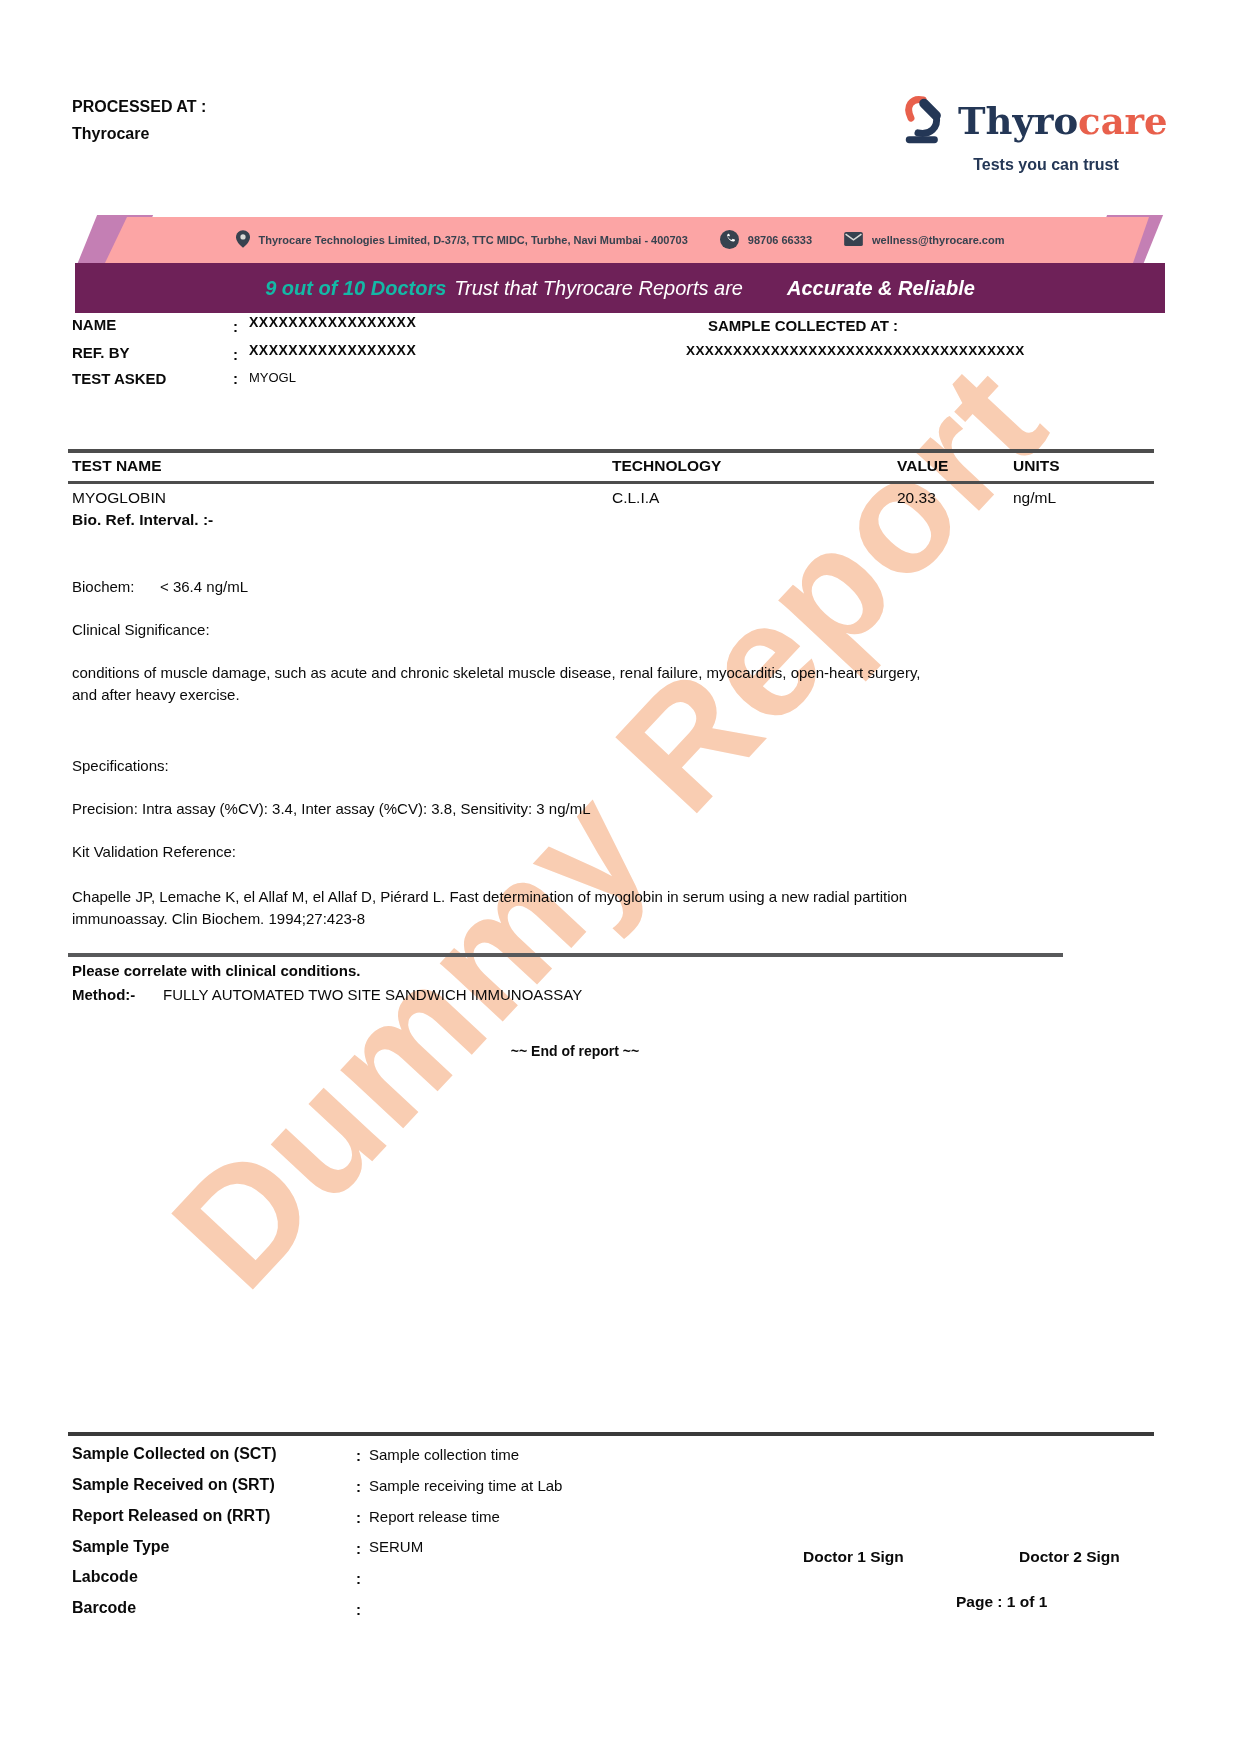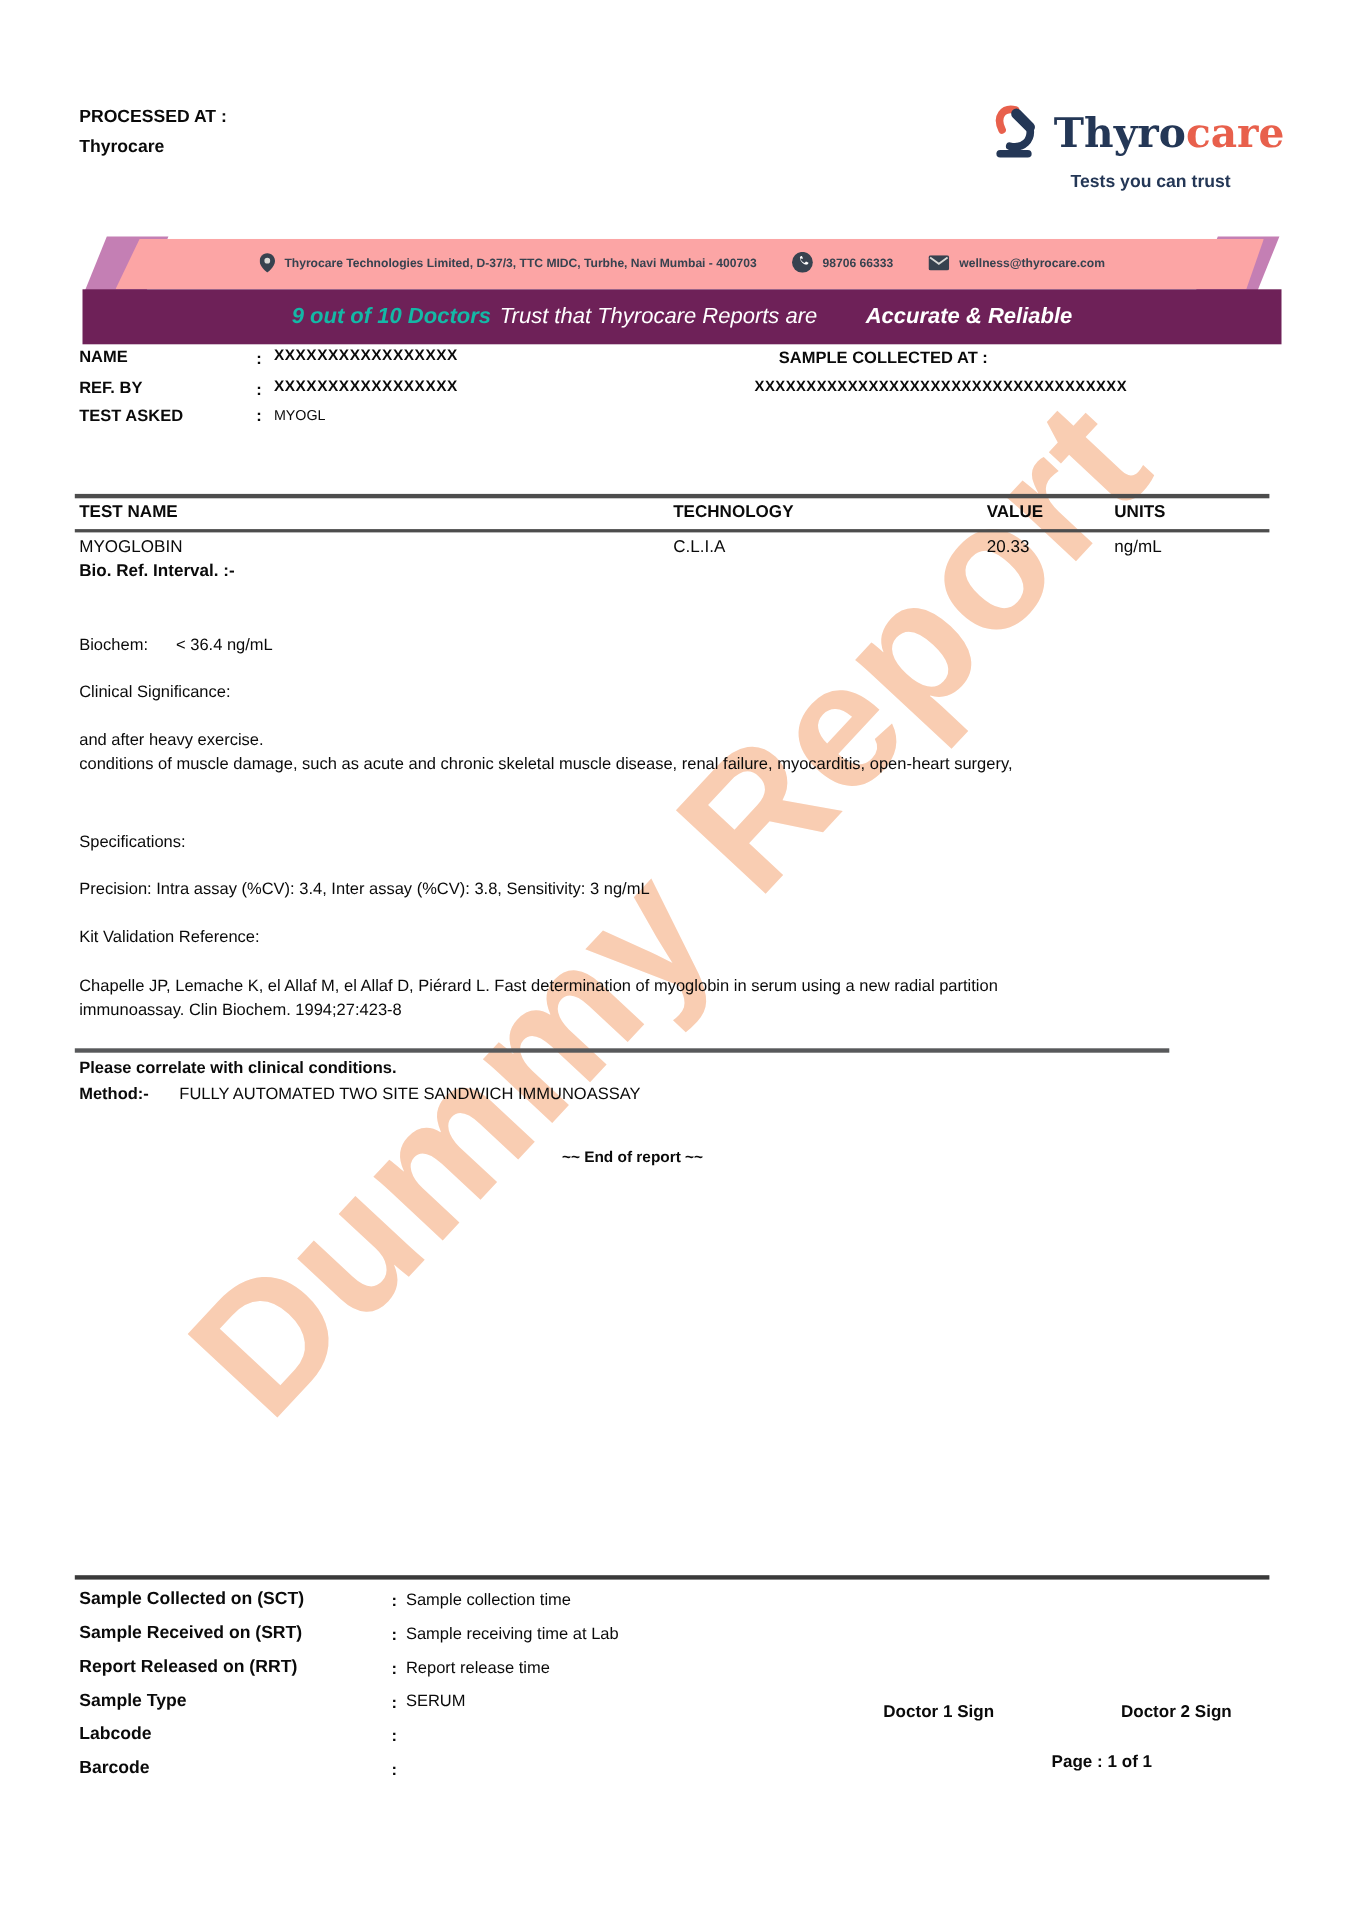--- a/index.html
+++ b/index.html
@@ -151,22 +151,22 @@
     <div class="td c-val">20.33</div>
     <div class="td c-unit">ng/mL</div>
     <div class="bioref">Bio. Ref. Interval. :-</div>
 
     <div class="note" style="top:578px">Biochem:</div>
     <div class="normal-val">&lt; 36.4 ng/mL</div>
 
     <div class="note" style="top:621px">Clinical Significance:</div>
 
     <div class="note para" style="top:662px">
+      <div>conditions of muscle damage, such as acute and chronic skeletal muscle disease, renal failure, myocarditis, open-heart surgery,</div>
       <div>and after heavy exercise.</div>
-      <div>conditions of muscle damage, such as acute and chronic skeletal muscle disease, renal failure, myocarditis, open-heart surgery,</div>
     </div>
 
     <div class="note" style="top:757px">Specifications:</div>
     <div class="note" style="top:800px">Precision: Intra assay (%CV): 3.4, Inter assay (%CV): 3.8, Sensitivity: 3 ng/mL</div>
     <div class="note" style="top:843px">Kit Validation Reference:</div>
     <div class="note para" style="top:886px">
       <div>Chapelle JP, Lemache K, el Allaf M, el Allaf D, Piérard L. Fast determination of myoglobin in serum using a new radial partition</div>
       <div>immunoassay. Clin Biochem. 1994;27:423-8</div>
     </div>
 

